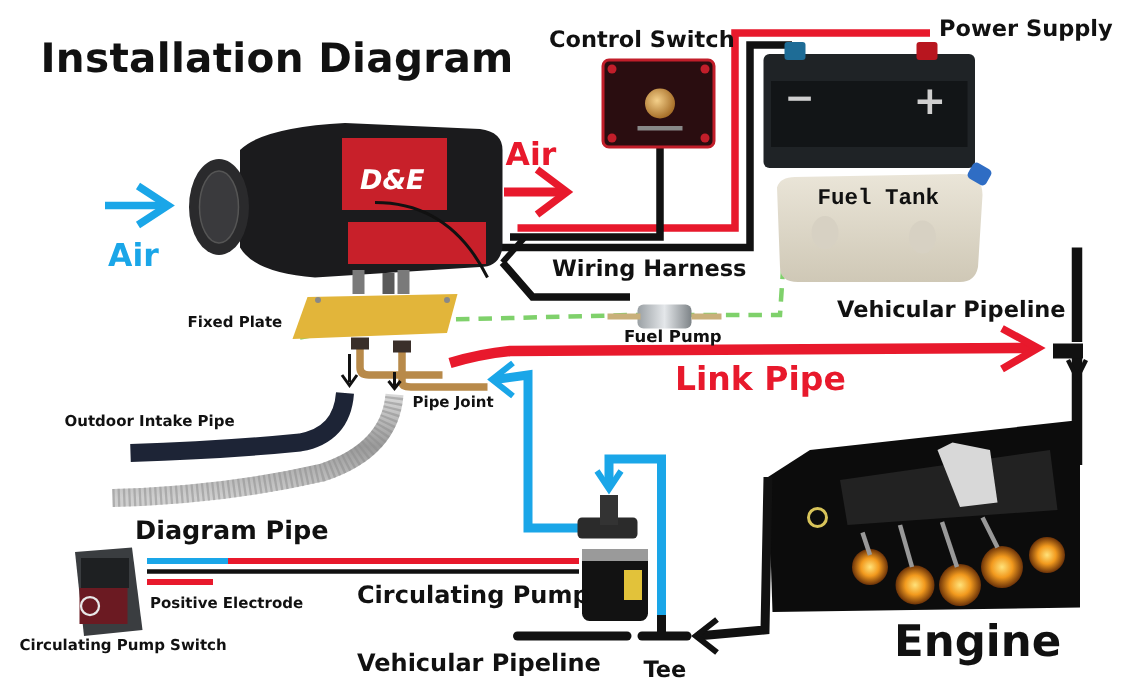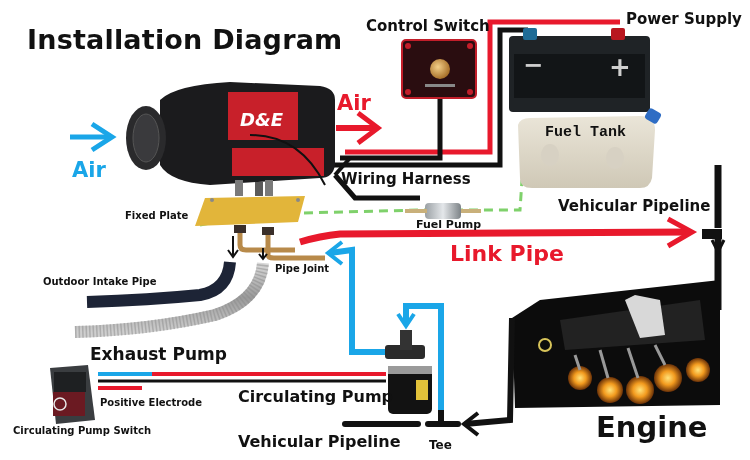--- a/index.html
+++ b/index.html
@@ -201,27 +201,27 @@
     <polyline points="263,248 263,258" stroke="#111" stroke-width="2" fill="none"></polyline>
     <polyline points="259,254 263,259 267,254" stroke="#111" stroke-width="2" fill="none"></polyline>
   </svg>
 
   <div class="lbl title">Installation Diagram</div>
   <div class="lbl s15" style="left:366px;top:19px;">Control Switch</div>
   <div class="lbl s15" style="left:626px;top:12px;">Power Supply</div>
   <div class="lbl s17 red" style="left:337px;top:93px;font-size:21px;">Air</div>
   <div class="lbl s17 blue" style="left:72px;top:160px;font-size:21px;">Air</div>
   <div class="lbl s15" style="left:545px;top:125px;font-family:Liberation Mono, monospace;">Fuel Tank</div>
-  <div class="lbl s15" style="left:341px;top:172px;">Wiring Harness</div>
+  <div class="lbl s15" style="left:368px;top:172px;">Wiring Harness</div>
   <div class="lbl s13" style="left:125px;top:211px;">Fixed Plate</div>
   <div class="lbl s11" style="left:416px;top:219px;">Fuel Pump</div>
   <div class="lbl s15" style="left:558px;top:199px;">Vehicular Pipeline</div>
   <div class="lbl red" style="left:450px;top:243px;font-size:22px;">Link Pipe</div>
   <div class="lbl s13" style="left:275px;top:264px;">Pipe Joint</div>
   <div class="lbl s13" style="left:43px;top:277px;">Outdoor Intake Pipe</div>
-  <div class="lbl" style="left:90px;top:346px;font-size:17px;">Exhaust Pump</div>
+  <div class="lbl" style="left:90px;top:346px;font-size:17px;">Diagram Pipe</div>
   <div class="lbl s13" style="left:100px;top:398px;">Positive Electrode</div>
   <div class="lbl s13" style="left:13px;top:426px;">Circulating Pump Switch</div>
   <div class="lbl s17" style="left:238px;top:389px;font-size:16px;">Circulating Pump</div>
   <div class="lbl" style="left:238px;top:434px;font-size:16px;">Vehicular Pipeline</div>
-  <div class="lbl" style="left:429px;top:439px;font-size:12px;text-align:right;">Tee</div>
+  <div class="lbl" style="left:429px;top:439px;font-size:15px;text-align:right;">Tee</div>
   <div class="lbl big" style="left:596px;top:413px;">Engine</div>
 </div>
 
 </body></html>

